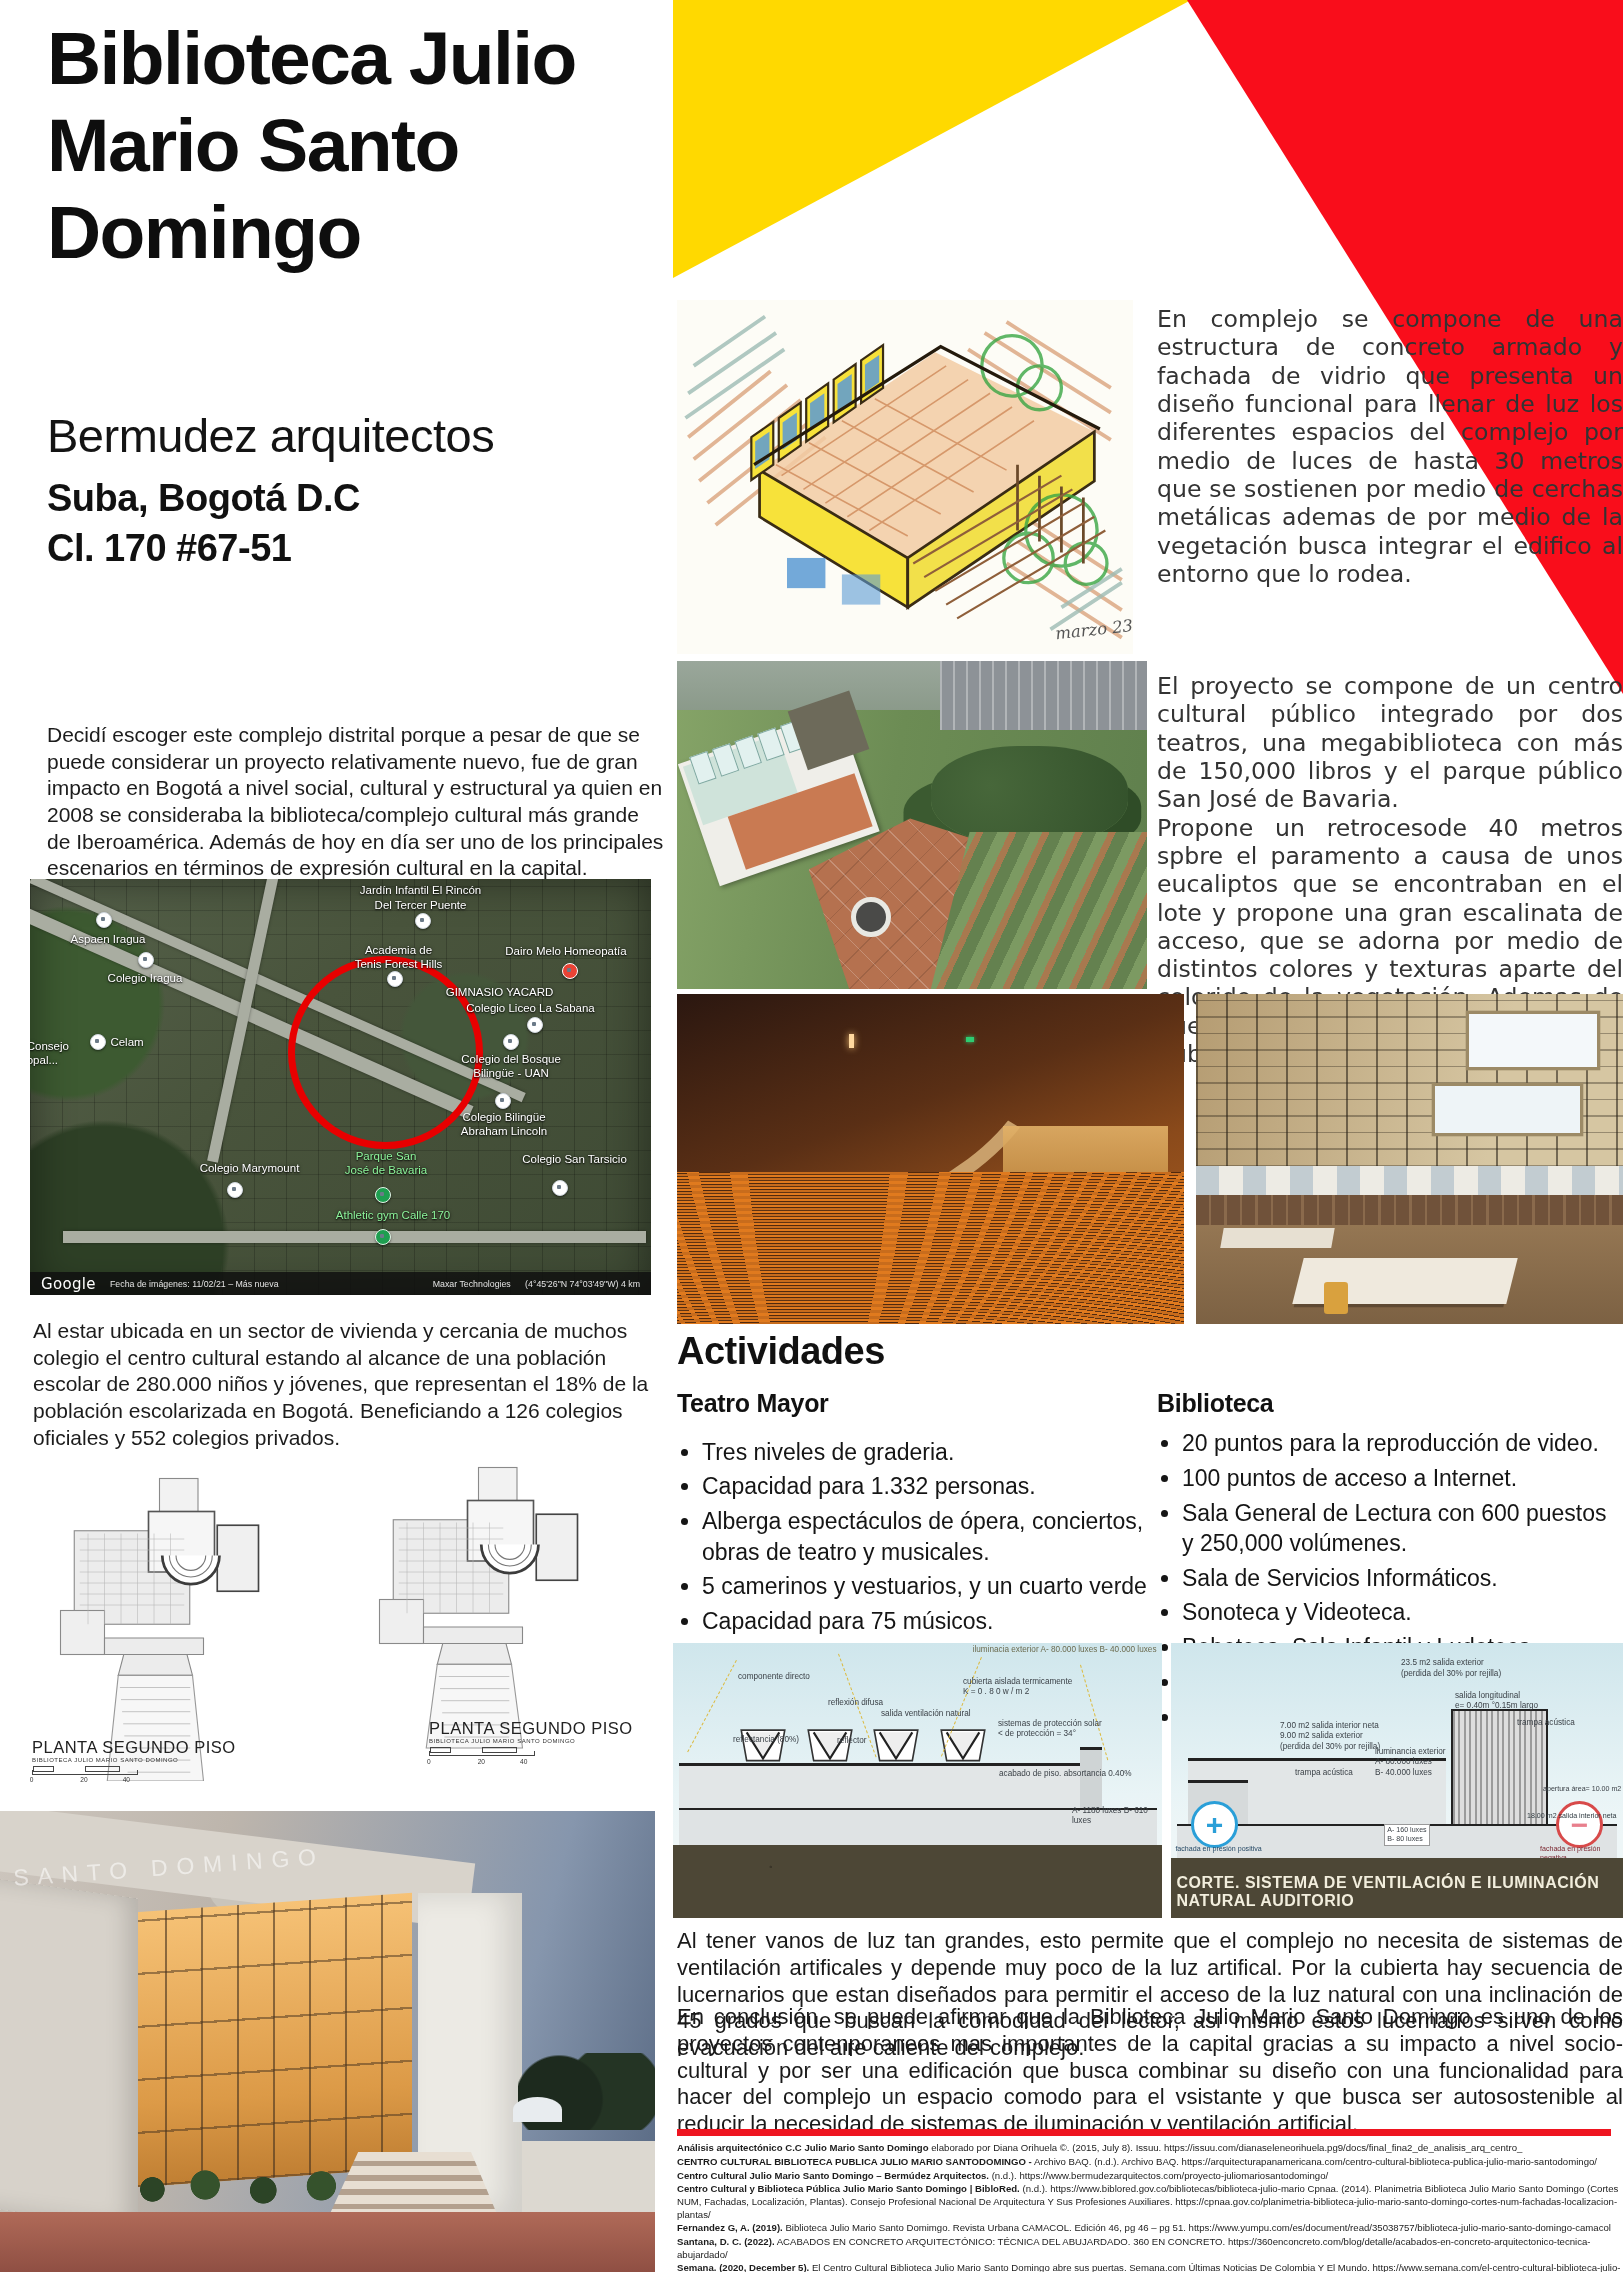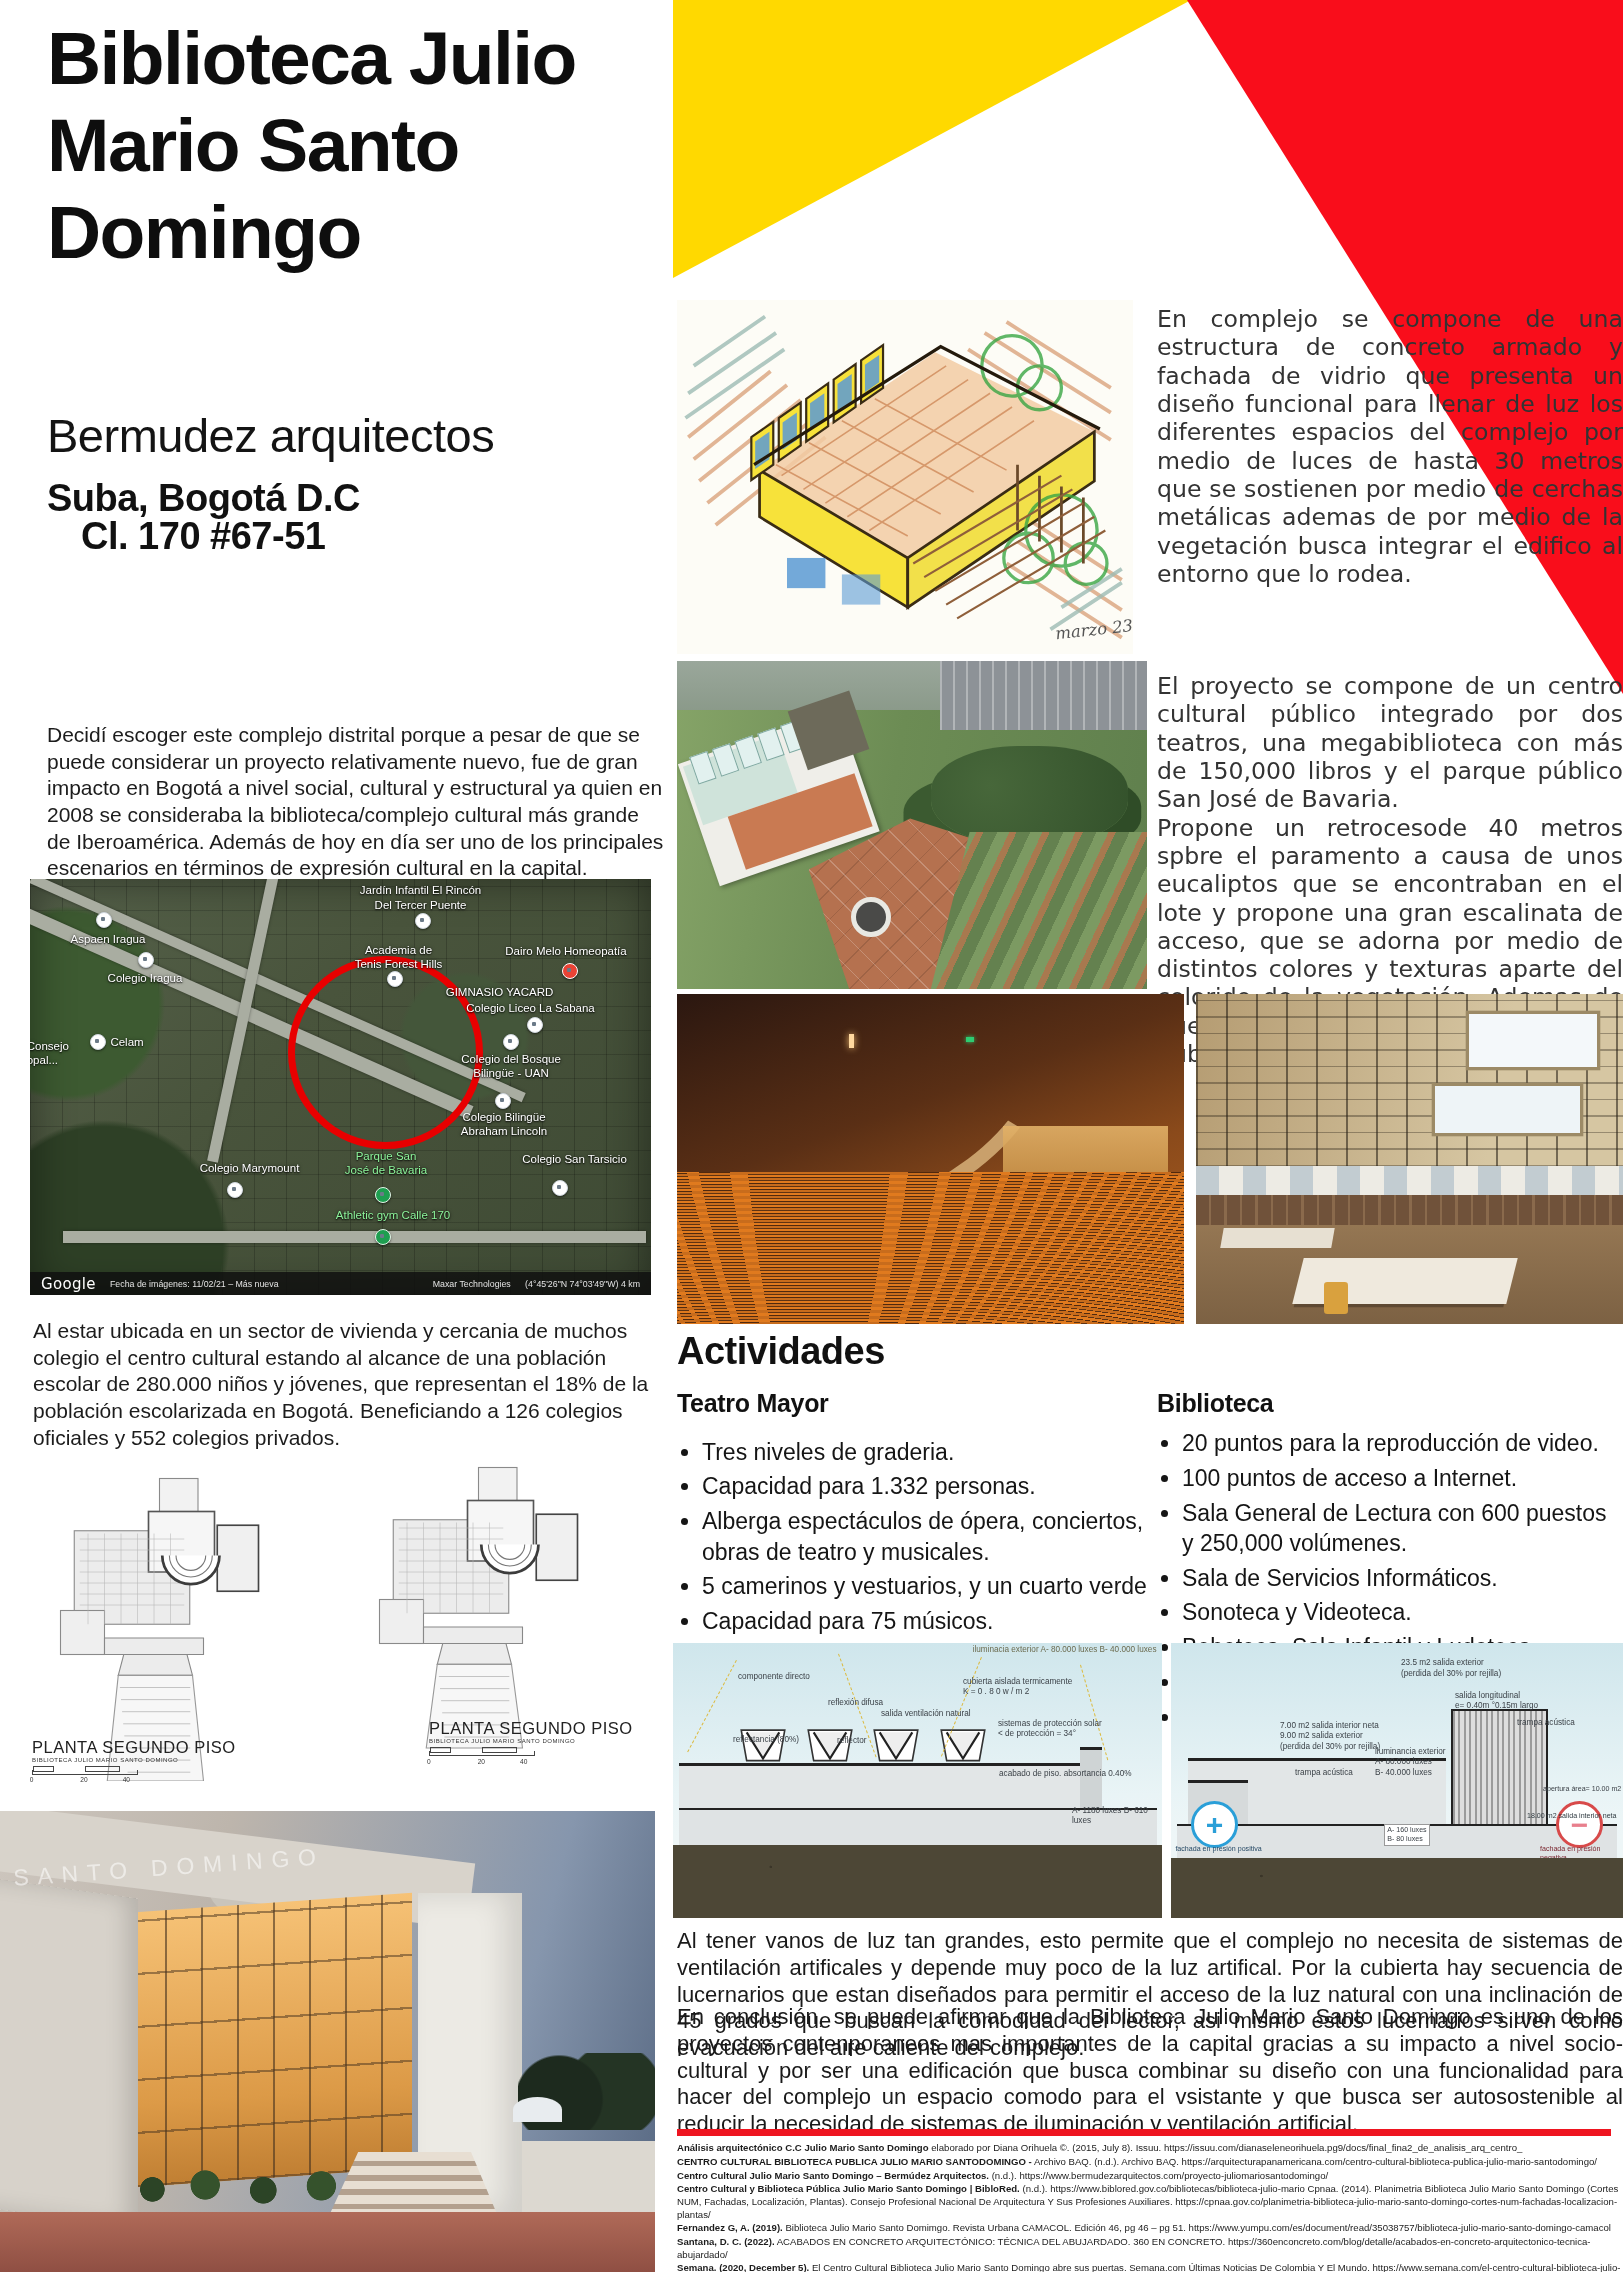--- a/index.html
+++ b/index.html
@@ -94,21 +94,21 @@
 <div id="poster">
 
   <div class="abs tri" style="left:673px;top:0;width:518px;height:278px;background:#ffd900;clip-path:polygon(0 0,100% 0,0 100%);"></div>
   <div class="abs tri" style="left:1187px;top:0;width:436px;height:694px;background:#f90d1b;clip-path:polygon(0 0,100% 0,100% 100%);"></div>
 
   <div class="abs title preline" style="left:47px;top:15.4px;width:638px;">Biblioteca Julio
 Mario Santo
 Domingo</div>
   <div class="abs subtitle" style="left:47px;top:408px;">Bermudez arquitectos</div>
   <div class="abs addr" style="left:47px;top:477px;">Suba, Bogotá D.C</div>
-  <div class="abs addr" style="left:47px;top:515px;margin-left:34px;">Cl. 170 #67-51</div>
+  <div class="abs addr" style="left:47px;top:527px;">Cl. 170 #67-51</div>
 
   <div class="abs bodytxt" style="left:47px;top:722px;width:618px;">Decidí escoger este complejo distrital porque a pesar de que se puede considerar un proyecto relativamente nuevo, fue de gran impacto en Bogotá a nivel social, cultural y estructural ya quien en 2008 se consideraba la biblioteca/complejo cultural más grande de Iberoamérica. Además de hoy en día ser uno de los principales escenarios en términos de expresión cultural en la capital.</div>
 
   <div class="abs map photo" style="left:30px;top:879px;width:621px;height:416px;">
     <div class="road" style="left:-33px;top:126px;width:495px;height:14.3px;transform:rotate(24deg);"></div>
     <div class="road" style="left:-22px;top:104px;width:539px;height:10px;transform:rotate(24deg);"></div>
     <div class="road" style="left:209px;top:-22px;width:11px;height:308px;transform:rotate(12deg);"></div>
     <div class="road" style="left:33px;top:352px;width:583px;height:12px;"></div>
     <div class="redellipse" style="left:258px;top:77px;width:181px;height:179px;"></div>
 
@@ -441,20 +441,21 @@
     <div class="anno" style="left:369px;top:202px;font-size:7.1px;color:#7a2730;">fachada en presión negativa</div>
     <div class="anno" style="left:213px;top:181px;font-size:7.1px;background:#fff;padding:1.1px 2.2px;border:0.5px solid #999;">A- 160 luxes
 B- 80 luxes</div>
     <div class="anno" style="left:59px;top:233px;color:#ded9c6;">p l e n u m</div>
     <div class="anno" style="left:175px;top:228px;color:#ded9c6;">perforaciones   placa
 (suministro de aire fresco)</div>
     <div class="anno" style="left:308px;top:228px;color:#ded9c6;">rejilla   pèriférica
 ventilación   escenario</div>
     <div class="anno" style="left:408px;top:233px;color:#ded9c6;">p l e n u m</div>
     <div class="ground" style="height:60px;"></div>
+    <div class="caption" style="left:5.5px;font-size:16px;">CORTE. SISTEMA DE VENTILACIÓN E ILUMINACIÓN NATURAL  AUDITORIO</div>
   </div>
 
   <div class="abs photo" style="left:0;top:1811px;width:655px;height:461px;background:linear-gradient(105deg,#cdc6be 0%,#bdb5ac 30%,#8696ad 74%,#54657f 100%);">
     <div class="abs" style="left:209px;top:38px;width:198px;height:82px;border-radius:50%;background:#c9c4bb;"></div>
     <div class="abs" style="left:-22px;top:22px;width:495px;height:66px;background:#d8d3cb;transform:rotate(7deg);"></div>
     <div class="abs" style="left:93px;top:93px;width:319px;height:275px;transform:skewY(-4deg);
          background:repeating-linear-gradient(90deg,rgba(70,50,30,.6) 0 2.2px,transparent 2.2px 36px),
                     repeating-linear-gradient(0deg,rgba(70,50,30,.5) 0 2.2px,transparent 2.2px 53px),
                     linear-gradient(180deg,#f6c276,#dc9a47 70%,#c07f33);"></div>
     <div class="abs" style="left:-16.5px;top:77px;width:154px;height:330px;background:#d7d2ca;transform:skewY(8deg);

